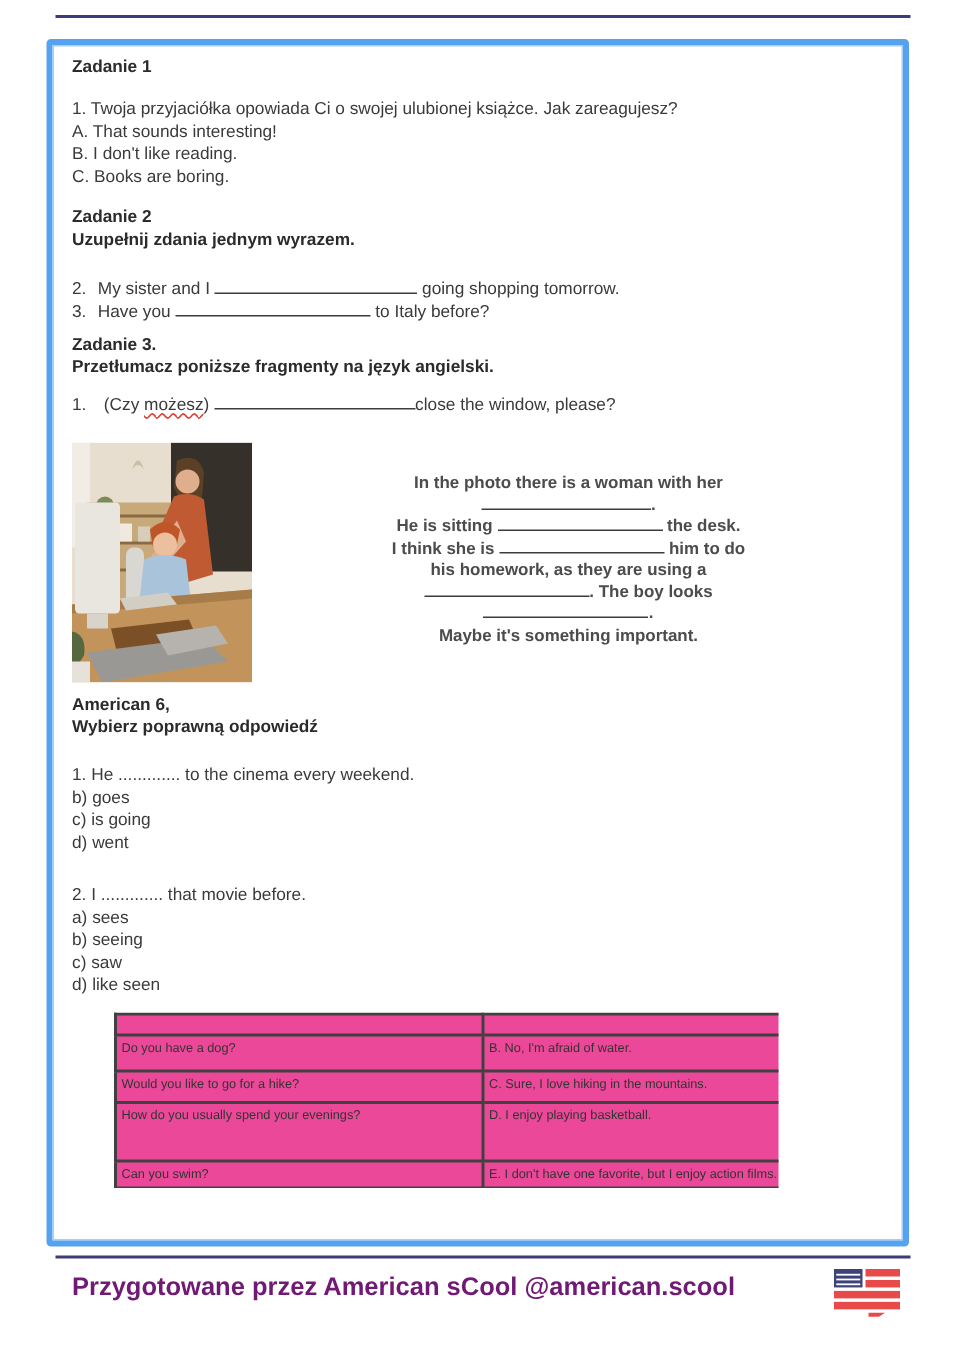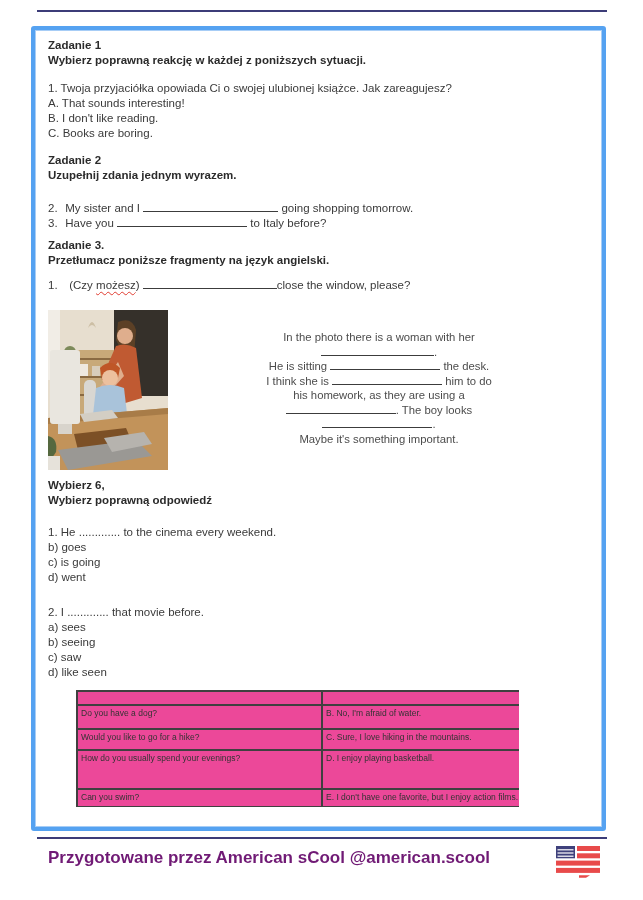--- a/index.html
+++ b/index.html
@@ -23,41 +23,40 @@
   .mt8{margin-top:8px;}  .mt13{margin-top:13px;} .mt12{margin-top:12px;}
   .mt18{margin-top:18px;} .mt7{margin-top:7px;}  .mt10{margin-top:10px;}
   .mt17{margin-top:17px;} .mt20{margin-top:20px;}
   .num{display:inline-block;min-width:14px;}
   .num3{display:inline-block;min-width:18px;}
   .blank{display:inline-block;height:9px;border-bottom:1.6px solid #3c3c3c;vertical-align:baseline;}
   .bw-a{width:135px;} .bw-b{width:130px;} .bw-c{width:134px;} .bw-d{width:113px;} .bw-e{width:110px;}
   .sp{text-decoration:underline wavy #e03c31;text-decoration-thickness:1px;text-underline-offset:2px;}
   .photo-row{display:flex;height:160px;}
   .photo-art{width:120px;height:160px;flex:none;overflow:hidden;}
-  .desc{flex:1;text-align:center;font-size:11.3px;line-height:14.5px;color:#4c4c4c;padding-top:20px;}
+  .desc{flex:1;text-align:center;font-size:11.3px;line-height:14.5px;color:#4c4c4c;padding-top:20px;font-weight:bold;}
   .match-wrap{margin-left:28px;margin-top:10px;height:117px;overflow:hidden;width:443px;}
   table.match{border-collapse:collapse;width:441px;font-size:8.5px;line-height:10px;color:#333;table-layout:fixed;}
   table.match td{border:2px solid #404040;padding:2px 3px;vertical-align:top;background:#ec4899;}
   td.qcol{width:237px;} td.acol{width:198px;}
   tr.r0 td{height:8px;} tr.r1 td{height:18px;} tr.r2 td{height:15px;}
   tr.r3 td{height:33px;} tr.r4 td{height:12px;} tr.r5 td{height:16px;}
   .footer-credit{position:absolute;left:48px;top:848px;font-weight:bold;font-size:17px;color:#701a75;}
   .flag{position:absolute;left:556px;top:846px;}
 </style>
 </head>
 <body>
 
 <div class="top-rule"></div>
 
 <div class="frame">
   <div class="content">
 
     <div class="blk mt8">
       <div class="hd">Zadanie 1</div>
-      <div class="hd">Wybierz poprawną reakcję w każdej z poniższych sytuacji.</div>
     </div>
     <div class="blk mt13">
       <div>1. Twoja przyjaciółka opowiada Ci o swojej ulubionej książce. Jak zareagujesz?</div>
       <div>A. That sounds interesting!</div>
       <div>B. I don't like reading.</div>
       <div>C. Books are boring.</div>
     </div>
 
     <div class="blk mt12">
       <div class="hd">Zadanie 2</div>
@@ -138,21 +137,21 @@
           <span>him to do</span>
         </div>
         <div>his homework, as they are using a</div>
         <div><span class="blank bw-e"></span><span>. The boy looks</span></div>
         <div><span class="blank bw-e"></span><span>.</span></div>
         <div>Maybe it's something important.</div>
       </div>
     </div>
 
     <div class="blk mt8">
-      <div class="hd">Wybierz 6,</div>
+      <div class="hd">American 6,</div>
       <div class="hd">Wybierz poprawną odpowiedź</div>
     </div>
     <div class="blk mt17">
       <div>1. He ............. to the cinema every weekend.</div>
       <div>b) goes</div>
       <div>c) is going</div>
       <div>d) went</div>
     </div>
     <div class="blk mt20">
       <div>2. I ............. that movie before.</div>

